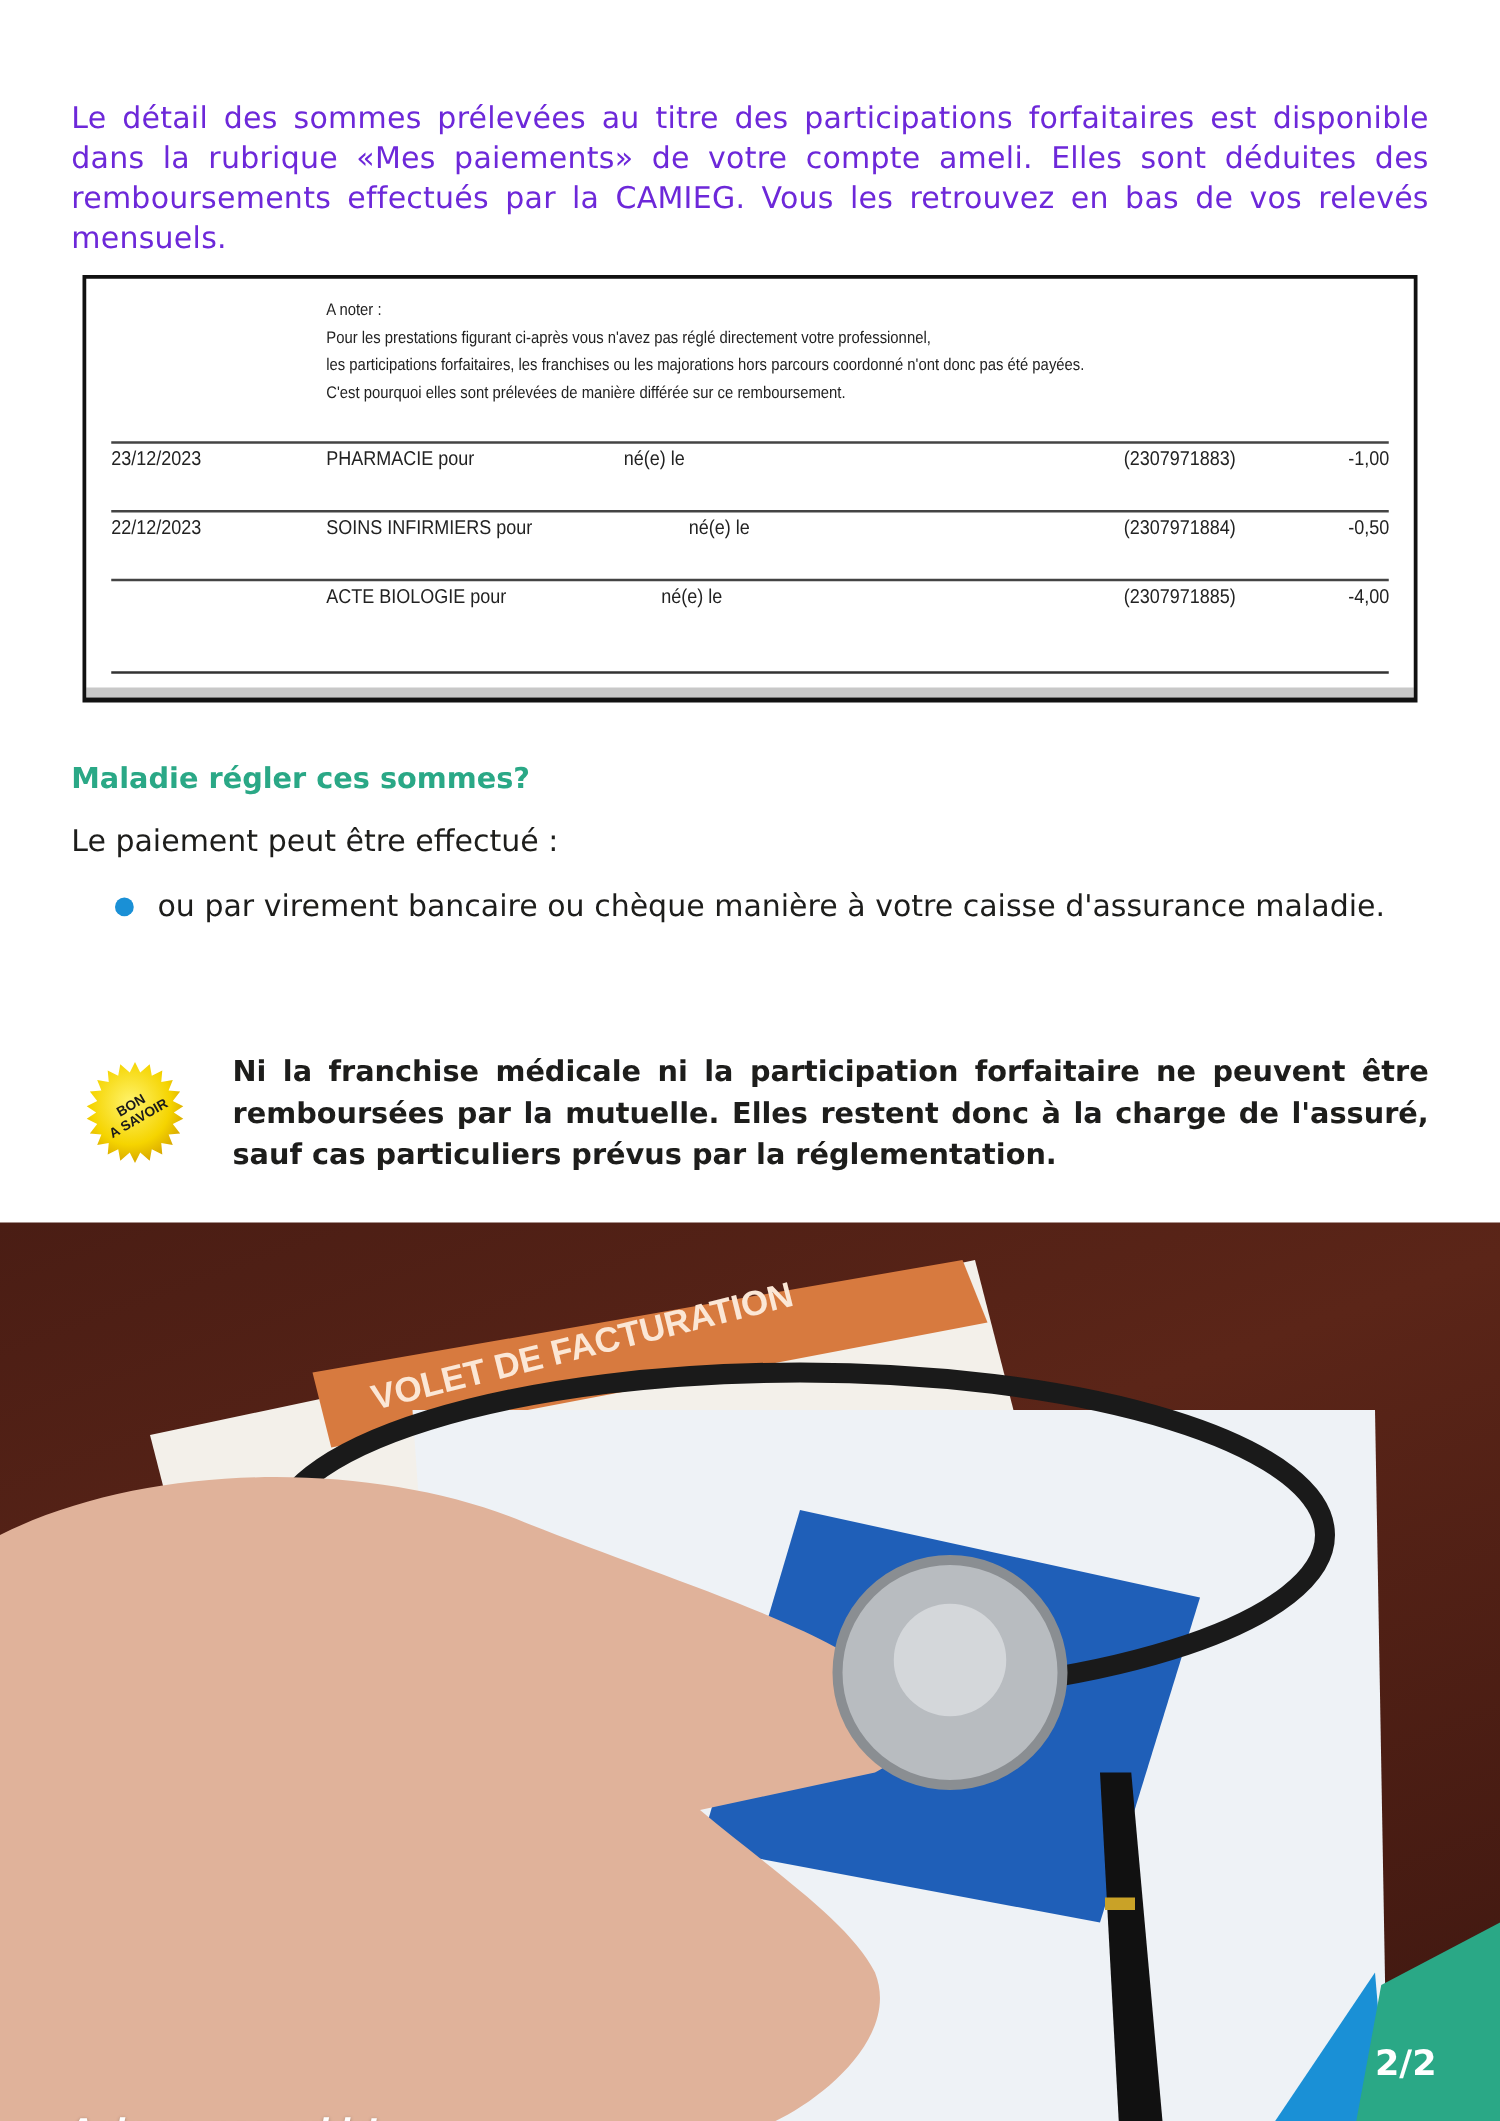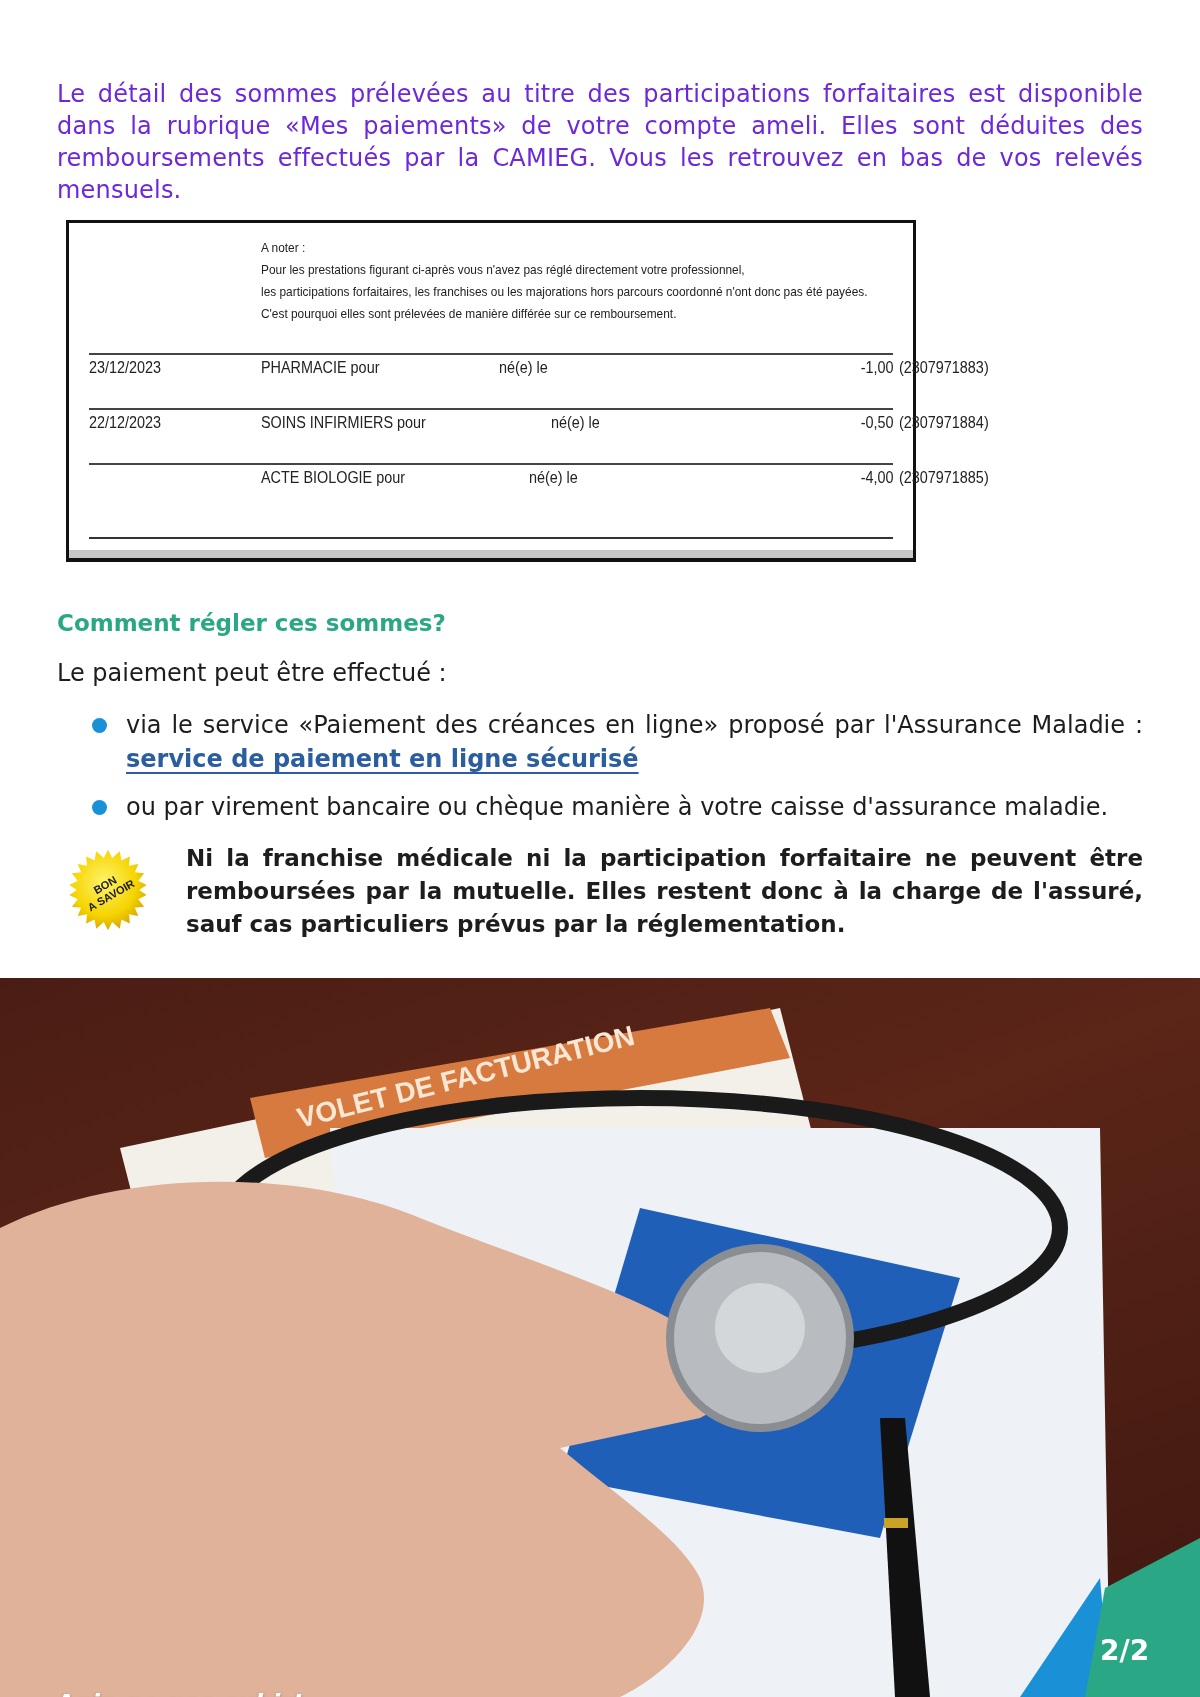--- a/index.html
+++ b/index.html
@@ -6,21 +6,21 @@
     html, body { width: 1200px; height: 1697px; background: #ffffff; overflow: hidden; }
     body { font-family: "DejaVu Sans", sans-serif; color: #1a1a1a; position: relative; }
 
     .intro {
       position: absolute; left: 57px; top: 78px; width: 1086px;
       font-size: 24px; line-height: 32px; text-align: justify; color: #6d28d9;
       letter-spacing: 0.2px;
     }
 
     .statement {
-      position: absolute; left: 66px; top: 220px; width: 850px; height: 342px;
+      position: absolute; left: 66px; top: 220px; width: 1068px; height: 342px;
       border: 3px solid #111; border-bottom-width: 4px; background: #fff;
       box-shadow: inset 0 -8px 0 #c8c8c8;
       font-family: "Liberation Sans", sans-serif; color: #222;
     }
     .statement .note {
       position: absolute; left: 192px; top: 14px; font-size: 13.5px; line-height: 22px;
       transform: scaleX(0.88); transform-origin: left top; white-space: nowrap;
     }
     .statement .row {
       position: absolute; left: 20px; right: 20px; height: 30px;
@@ -113,29 +113,24 @@
   <div class="row" style="top:240px;">
     <span style="left:0;"></span>
     <span style="left:172px;">ACTE BIOLOGIE  pour</span>
     <span style="left:440px;">né(e) le</span>
     <span style="left:810px;">(2307971885)</span>
     <span class="amt">-4,00</span>
   </div>
   <div class="bottom-line"></div>
 </div>
 
-<h2 class="section-title">Comment régler ces sommes?</h2>
+<h2 class="section-title">Maladie régler ces sommes?</h2>
 <p class="lead">Le paiement peut être effectué :</p>
 
 <ul class="bullets">
-  <li>
-    <span class="dot"></span>
-    <span>via le service «Paiement des créances en ligne» proposé par l'Assurance Maladie :</span>
-    <a href="#">service de paiement en ligne sécurisé</a>
-  </li>
   <li>
     <span class="dot"></span>
     <span>ou par virement bancaire ou chèque manière à votre caisse d'assurance maladie.</span>
   </li>
 </ul>
 
 <div class="tip">
   <svg class="badge" viewBox="0 0 100 100">
     <defs>
       <radialGradient id="g1" cx="45%" cy="40%" r="60%">

